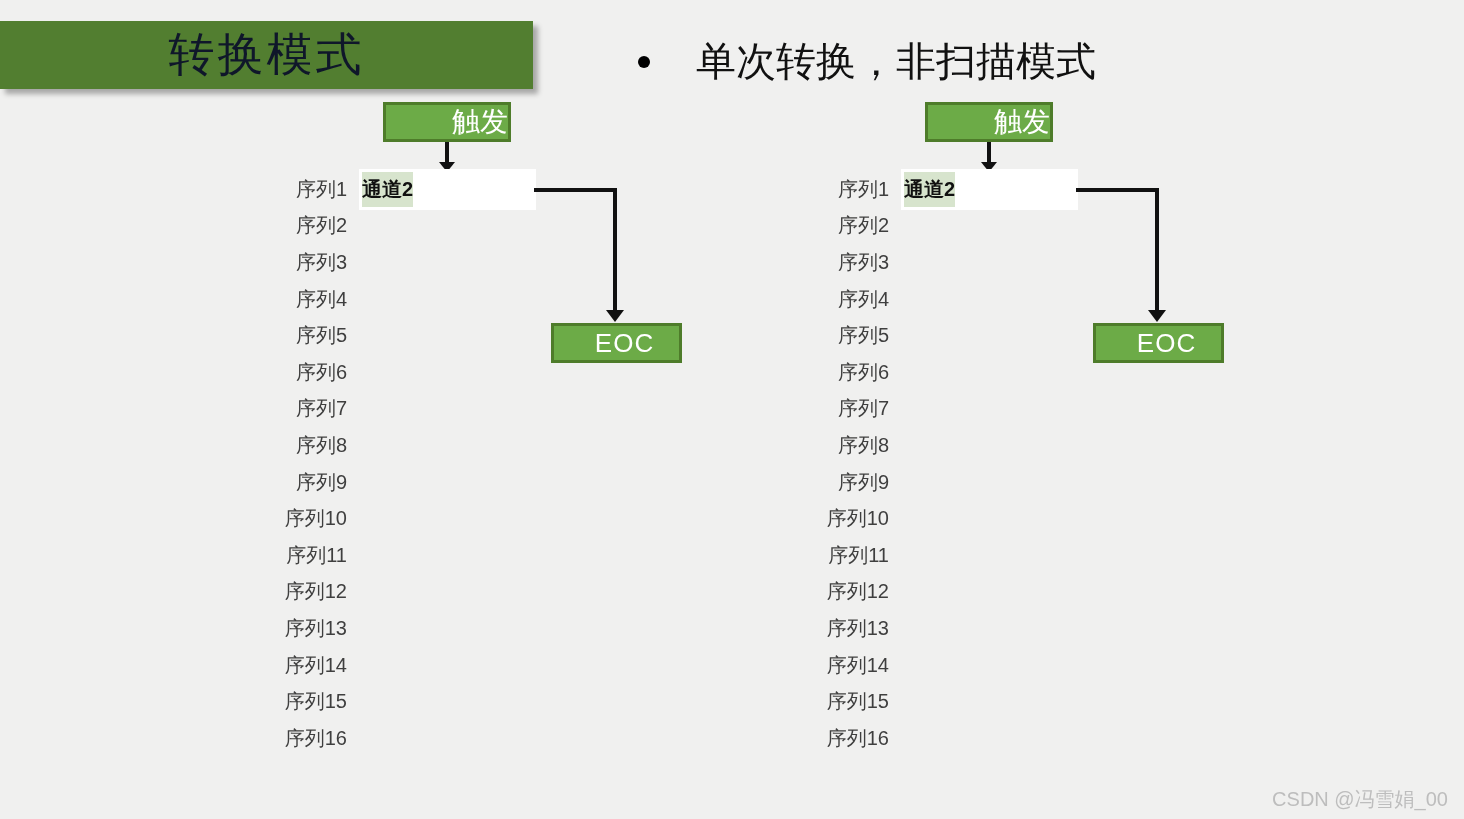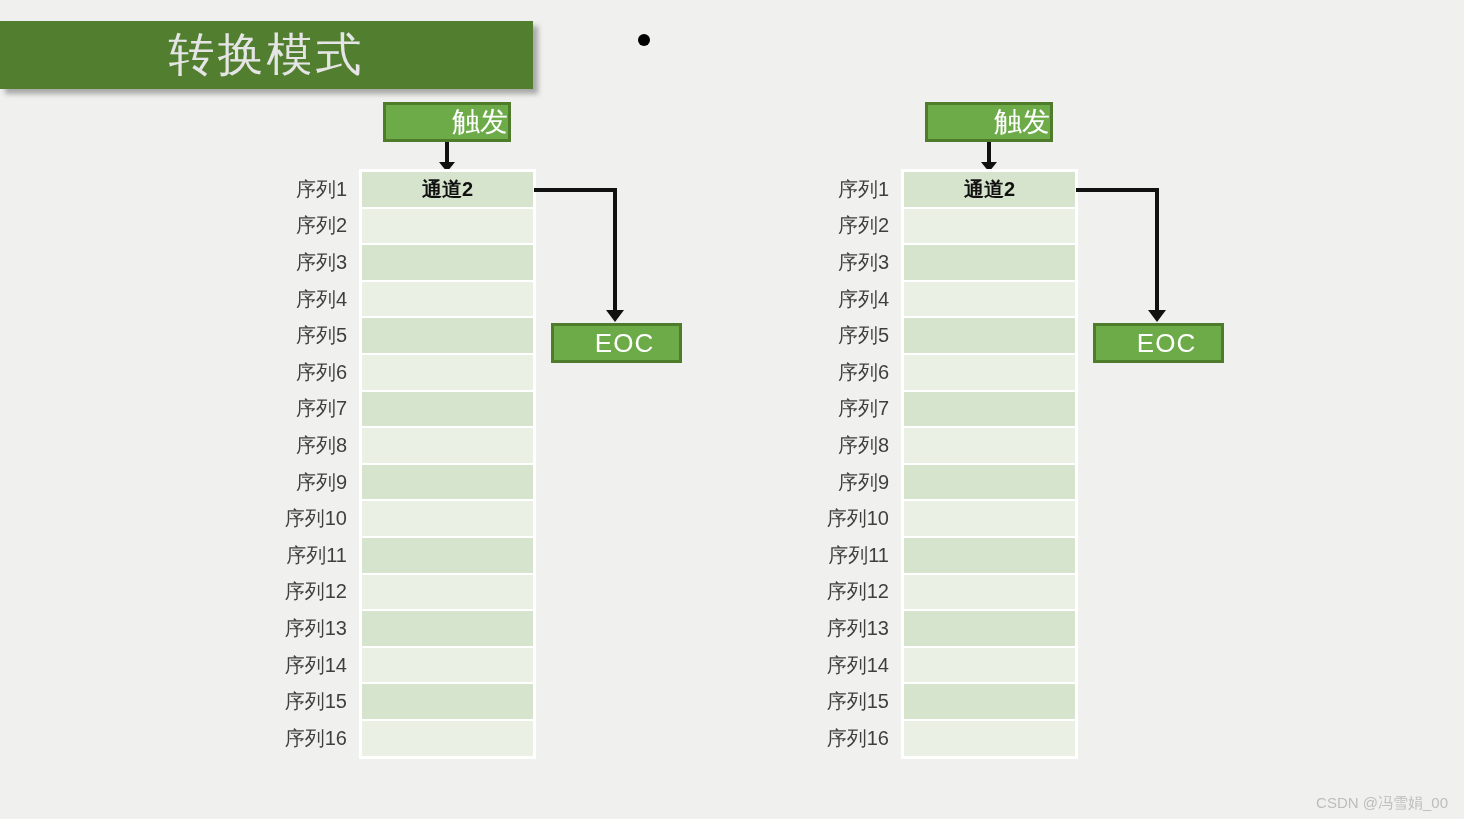--- a/index.html
+++ b/index.html
@@ -14,21 +14,21 @@
     --wmgray:#bdbdbd;
   }
   *{margin:0;padding:0;box-sizing:border-box;}
   html,body{width:1464px;height:819px;}
   body{font-family:"Liberation Sans","DejaVu Sans",sans-serif;}
   .page{position:relative;width:1464px;height:819px;background:var(--bg);overflow:hidden;}
 
   
   .banner{position:absolute;left:0;top:21px;width:533px;height:68px;background:var(--banner);
           box-shadow:5px 5px 5px rgba(0,0,0,0.30);display:flex;align-items:center;justify-content:center;}
-  .banner .title-text{color:#e5e5e5;font-size:46px;letter-spacing:3px;}
+  .banner .title-text{color:#0f172a;font-size:46px;letter-spacing:3px;}
 
   
   .bullet-line{position:absolute;left:638px;top:34px;display:flex;align-items:center;}
   .bullet-dot{width:12px;height:12px;border-radius:50%;background:#000;margin-right:46px;flex:0 0 auto;}
   .bullet-text{font-size:40px;color:#111;white-space:nowrap;}
 
   
   .diagram{position:absolute;top:0;width:700px;height:800px;left:0;}
   .diagram.right{left:542px;}
 
@@ -38,48 +38,49 @@
   .trigger-arrow-line{position:absolute;left:445px;top:142px;width:4px;height:21px;background:var(--arrow);}
   .trigger-arrow-head{position:absolute;left:439px;top:162px;width:0;height:0;
                       border-left:8px solid transparent;border-right:8px solid transparent;
                       border-top:10px solid var(--arrow);}
 
   .labels-col{position:absolute;left:240px;top:172px;width:107px;display:flex;flex-direction:column;gap:2px;}
   .seq-label{height:34.6px;display:flex;align-items:center;justify-content:flex-end;
              font-size:20px;color:var(--labelgray);white-space:nowrap;}
 
   .seq-table{position:absolute;left:359px;top:169px;width:177px;background:#ffffff;padding:3px;
-             display:flex;flex-direction:column;gap:2px;}
+             display:flex;flex-direction:row;gap:2px;}
   .seq-row{height:34.6px;background:var(--rowlight);display:flex;align-items:center;justify-content:center;}
   .seq-row.dark{background:var(--rowdark);}
   .channel-text{font-size:20px;font-weight:bold;color:#111;white-space:nowrap;}
 
   .elbow-h{position:absolute;left:534px;top:188px;width:83px;height:4px;background:var(--arrow);}
   .elbow-v{position:absolute;left:613px;top:188px;width:4px;height:123px;background:var(--arrow);}
   .elbow-head{position:absolute;left:606px;top:310px;width:0;height:0;
               border-left:9px solid transparent;border-right:9px solid transparent;
               border-top:12px solid var(--arrow);}
 
   .eoc-box{position:absolute;left:551px;top:323px;width:131px;height:40px;background:var(--boxgreen);
            border:3px solid var(--boxborder);display:flex;align-items:center;justify-content:center;
            color:#fff;font-size:26px;letter-spacing:1px;padding-left:16px;}
 
-  .watermark{position:absolute;right:16px;bottom:6px;font-size:15px;color:var(--wmgray);}
+  .watermark{position:absolute;right:16px;bottom:6px;font-size:20px;color:var(--wmgray);}
 </style>
 </head>
 <body>
 
 <div class="page">
 
   <div class="banner">
     <span class="title-text">转换模式</span>
   </div>
 
   <div class="bullet-line">
     <span class="bullet-dot"></span>
+    <span class="bullet-text">单次转换，非扫描模式</span>
   </div>
 
   <div class="diagram left" id="diagram-0">
   <div class="trigger-box">
     <span>触发</span>
   </div>
   <div class="trigger-arrow-line"></div>
   <div class="trigger-arrow-head"></div>
   <div class="labels-col">
         <div class="seq-label">序列1</div>

